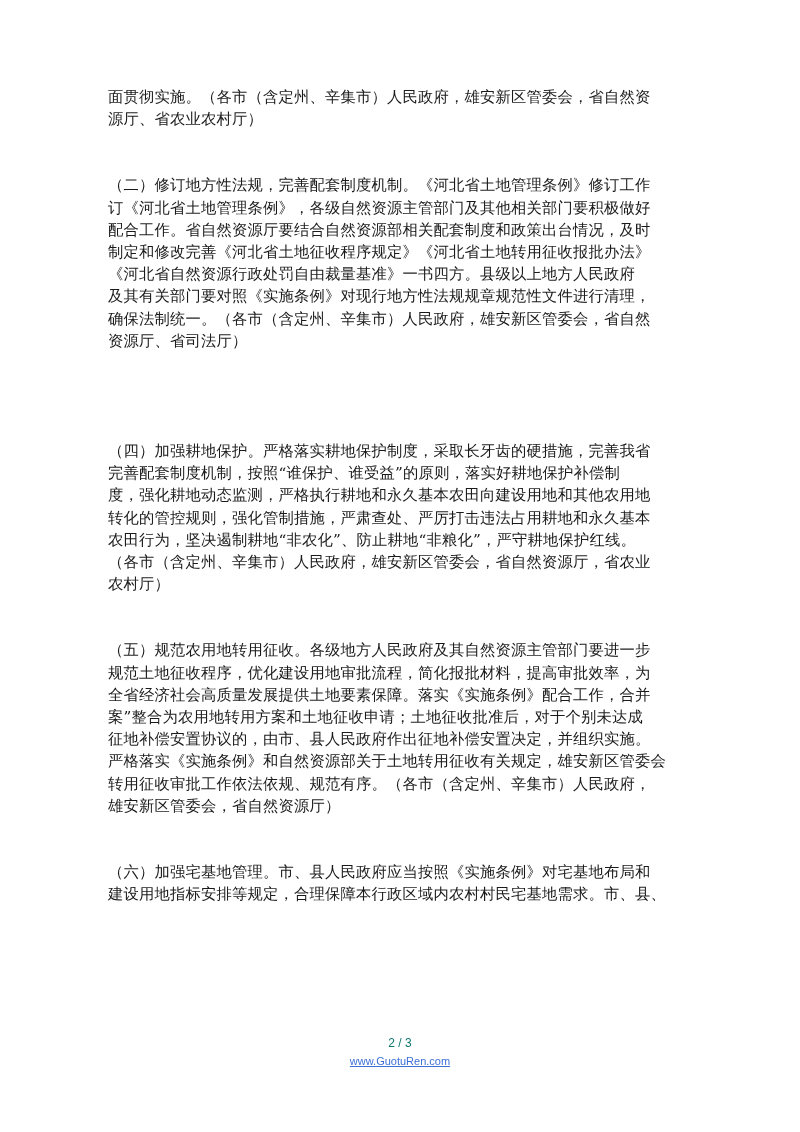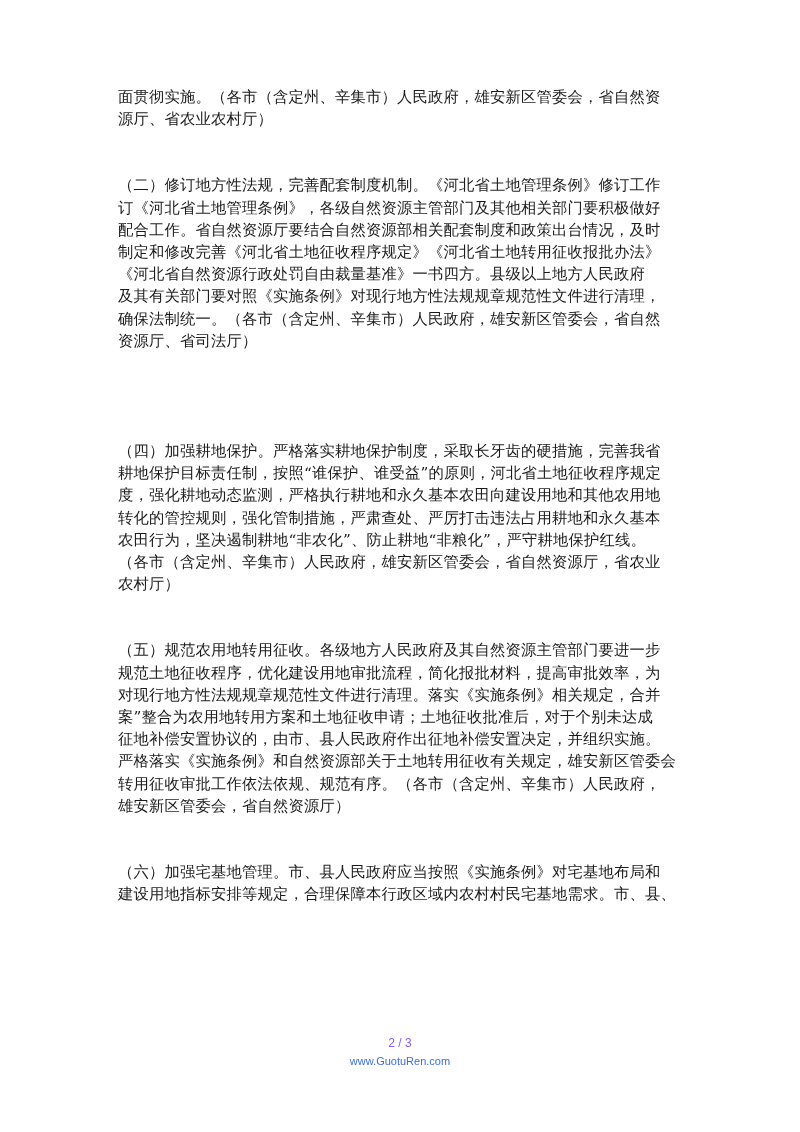--- a/index.html
+++ b/index.html
@@ -1,25 +1,25 @@
 <!DOCTYPE html>
 <html><head>
 <meta charset="utf-8">
 <style>
   html, body { margin: 0; padding: 0; background: #ffffff; }
   body { width: 800px; height: 1132px; position: relative; overflow: hidden;
          font-family: "DejaVu Serif", "Liberation Serif", serif; color: #1a1a1a; }
-  .page { position: absolute; left: 118px; top: 86px; width: 566px; }
+  .page { position: absolute; left: 108px; top: 86px; width: 566px; }
   .para { font-size: 15.3px; line-height: 22.2px; margin: 0; text-align: justify; letter-spacing: 0.2px; }
   .para .ln { display: block; white-space: nowrap; }
   .gap { height: 44px; }
   .footer { position: absolute; left: 0; width: 800px; top: 1035px; text-align: center;
             font-family: "Liberation Sans", "DejaVu Sans", sans-serif; }
-  .pagenum { font-size: 12px; color: #8b5cf6; line-height: 16px; }
-  .site { font-size: 11px; color: #3b6fd6; line-height: 15px; }
+  .pagenum { font-size: 12px; color: #0f766e; line-height: 16px; }
+  .site { font-size: 11px; color: #3b6fd6; text-decoration: underline; line-height: 15px; }
 </style>
 </head>
 <body>
 
 <div class="page">
   <p class="para">
     <span class="ln">面贯彻实施。（各市（含定州、辛集市）人民政府，雄安新区管委会，省自然资</span>
     <span class="ln">源厅、省农业农村厅）</span>
   </p>
   <div class="gap"></div>
@@ -33,33 +33,33 @@
     <span class="ln">及其有关部门要对照《实施条例》对现行地方性法规规章规范性文件进行清理，</span>
     <span class="ln">确保法制统一。（各市（含定州、辛集市）人民政府，雄安新区管委会，省自然</span>
     <span class="ln">资源厅、省司法厅）</span>
   </p>
   <div class="gap"></div>
 
   <div class="gap"></div>
 
   <p class="para">
     <span class="ln">（四）加强耕地保护。严格落实耕地保护制度，采取长牙齿的硬措施，完善我省</span>
-    <span class="ln">耕地保护目标责任制，按照“谁保护、谁受益”的原则，河北省土地征收程序规定</span>
+    <span class="ln">完善配套制度机制，按照“谁保护、谁受益”的原则，落实好耕地保护补偿制</span>
     <span class="ln">度，强化耕地动态监测，严格执行耕地和永久基本农田向建设用地和其他农用地</span>
     <span class="ln">转化的管控规则，强化管制措施，严肃查处、严厉打击违法占用耕地和永久基本</span>
     <span class="ln">农田行为，坚决遏制耕地“非农化”、防止耕地“非粮化”，严守耕地保护红线。</span>
     <span class="ln">（各市（含定州、辛集市）人民政府，雄安新区管委会，省自然资源厅，省农业</span>
     <span class="ln">农村厅）</span>
   </p>
   <div class="gap"></div>
 
   <p class="para">
     <span class="ln">（五）规范农用地转用征收。各级地方人民政府及其自然资源主管部门要进一步</span>
     <span class="ln">规范土地征收程序，优化建设用地审批流程，简化报批材料，提高审批效率，为</span>
-    <span class="ln">对现行地方性法规规章规范性文件进行清理。落实《实施条例》相关规定，合并</span>
+    <span class="ln">全省经济社会高质量发展提供土地要素保障。落实《实施条例》配合工作，合并</span>
     <span class="ln">案”整合为农用地转用方案和土地征收申请；土地征收批准后，对于个别未达成</span>
     <span class="ln">征地补偿安置协议的，由市、县人民政府作出征地补偿安置决定，并组织实施。</span>
     <span class="ln">严格落实《实施条例》和自然资源部关于土地转用征收有关规定，雄安新区管委会</span>
     <span class="ln">转用征收审批工作依法依规、规范有序。（各市（含定州、辛集市）人民政府，</span>
     <span class="ln">雄安新区管委会，省自然资源厅）</span>
   </p>
   <div class="gap"></div>
 
   <p class="para">
     <span class="ln">（六）加强宅基地管理。市、县人民政府应当按照《实施条例》对宅基地布局和</span>

